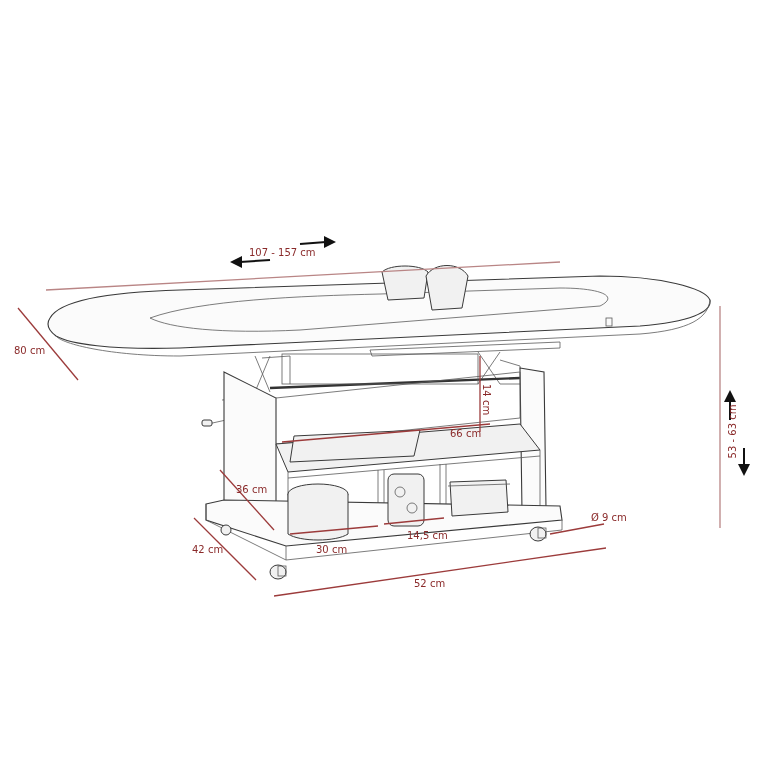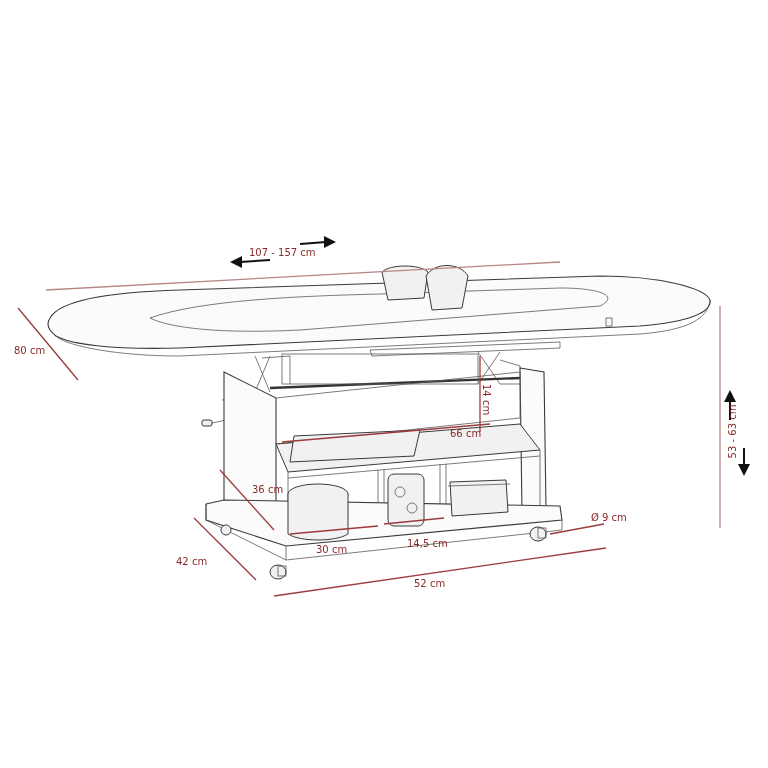--- a/index.html
+++ b/index.html
@@ -124,20 +124,20 @@
     <line class="arrow" x1="744" y1="448" x2="744" y2="468"></line>
     <polygon class="arrowhead" points="744,476 738,464 750,464"></polygon>
   </g>
 </svg>
 
 <div class="dim-label" style="left:249px;top:247px;">107 - 157 cm</div>
 <div class="dim-label" style="left:14px;top:345px;">80 cm</div>
 <div class="dim-label rot90" style="left:706px;top:426px;">53 - 63 cm</div>
 <div class="dim-label rot-steep" style="left:492px;top:384px;">14 cm</div>
 <div class="dim-label" style="left:434px;top:428px;margin-left:16px;">66 cm</div>
-<div class="dim-label" style="left:252px;top:484px;">36 cm</div>
-<div class="dim-label" style="left:176px;top:544px;margin-top:12px;">42 cm</div>
+<div class="dim-label" style="left:236px;top:484px;">36 cm</div>
+<div class="dim-label" style="left:192px;top:544px;">42 cm</div>
 <div class="dim-label" style="left:316px;top:544px;">30 cm</div>
-<div class="dim-label" style="left:407px;top:530px;margin-top:8px;">14,5 cm</div>
+<div class="dim-label" style="left:407px;top:530px;">14,5 cm</div>
 <div class="dim-label" style="left:591px;top:512px;">Ø 9 cm</div>
 <div class="dim-label" style="left:414px;top:578px;">52 cm</div>
 
 </div>
 
 </body></html>

